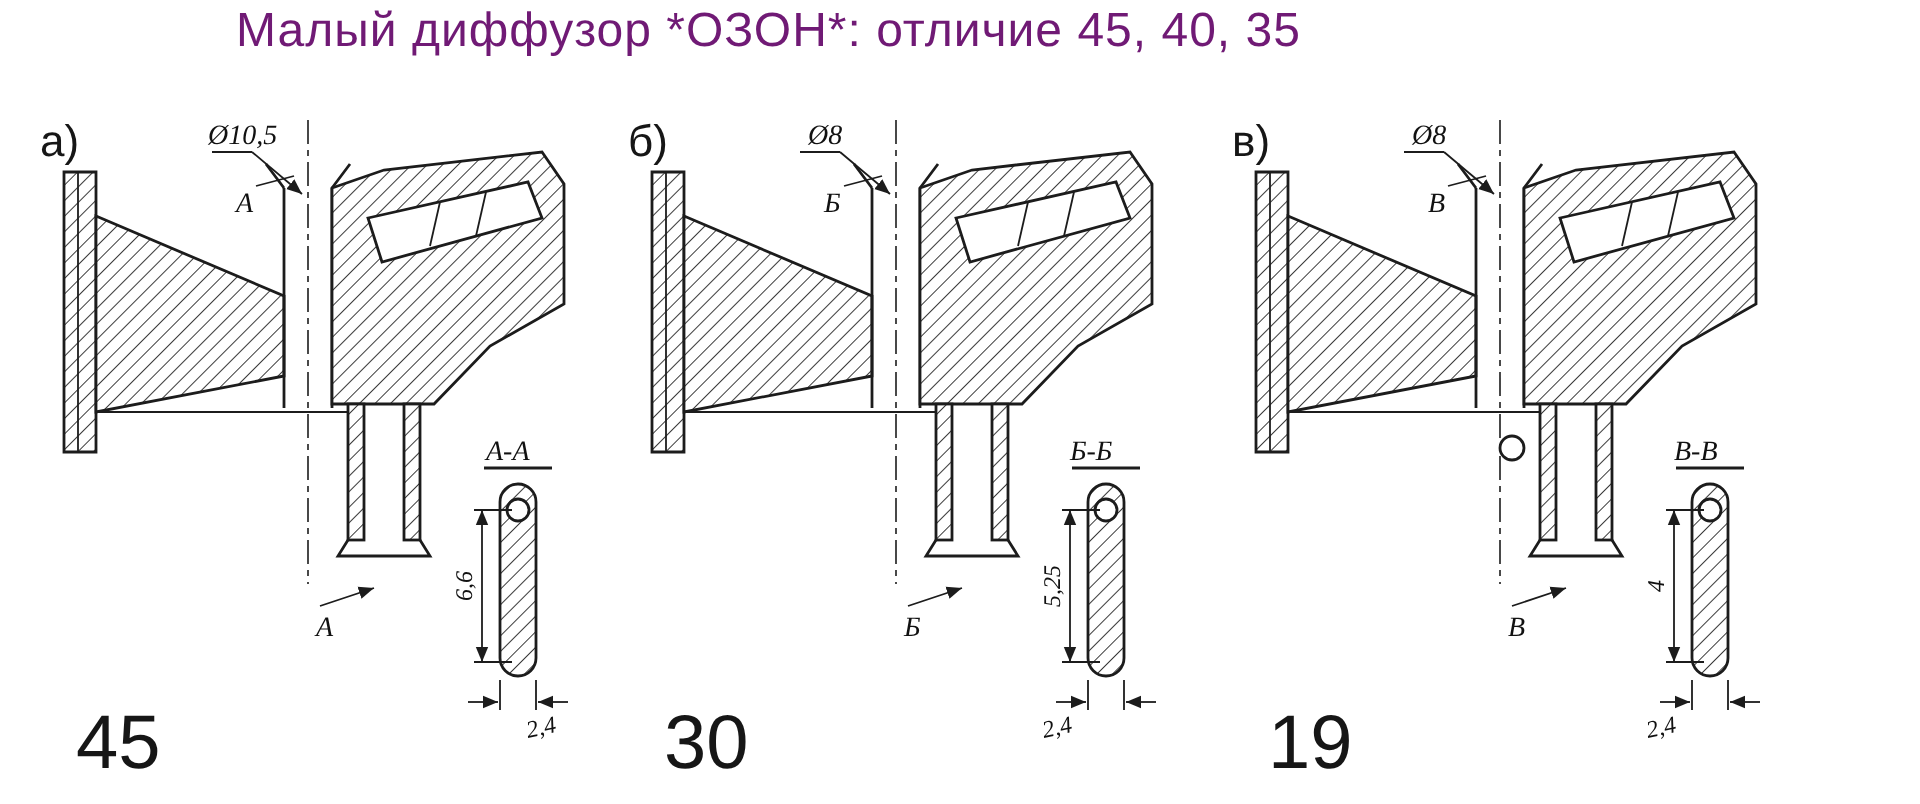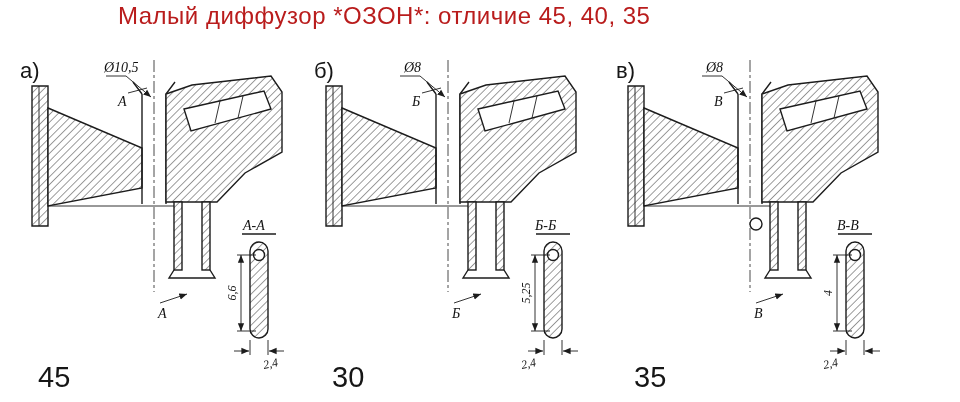--- a/index.html
+++ b/index.html
@@ -1,21 +1,21 @@
 <!DOCTYPE html>
 <html><head>
 <meta charset="utf-8">
 <style>
   html,body{margin:0;padding:0;background:#fff;}
   #sheet{position:relative;width:960px;height:402px;background:#fff;overflow:hidden;
          font-family:"Liberation Sans",sans-serif;color:#111;}
-  #title{position:absolute;left:118px;top:2px;font-size:24px;letter-spacing:.5px;color:#b91c1c;}
+  #title{position:absolute;left:118px;top:2px;font-size:24px;letter-spacing:.5px;color:#701a75;}
   .panel{position:absolute;top:56px;width:300px;height:340px;}
   .panel-label{position:absolute;left:6px;top:2px;font-size:22px;color:#161616;z-index:2;}
-  .variant-number{position:absolute;left:24px;bottom:2px;font-size:29px;color:#161616;z-index:2;}
+  .variant-number{position:absolute;left:24px;bottom:2px;font-size:38px;color:#161616;z-index:2;}
   svg.drawing{position:absolute;left:0;top:0;width:300px;height:330px;}
   .ol{stroke:#1c1c1c;stroke-width:1.4;}
   .thin{stroke:#1c1c1c;stroke-width:0.9;}
   .cl{stroke:#1c1c1c;stroke-width:0.8;stroke-dasharray:12 3 3 3;fill:none;}
   text.dim{font-family:"Liberation Serif",serif;font-style:italic;font-size:14px;fill:#111;}
   text.sm{font-size:12px;}
   text.letter{font-family:"Liberation Serif",serif;font-style:italic;font-size:14px;fill:#111;}
 </style>
 </head>
 <body>
@@ -105,15 +105,15 @@
     <svg class="drawing" viewBox="0 0 300 330">
       <use href="#dbody"></use>
       <circle class="ol" fill="#ffffff" cx="146" cy="168" r="6"></circle>
       <text class="dim" x="96" y="16">Ø8</text>
       <text class="letter" x="104" y="50">В</text>
       <text class="letter" x="144" y="262">В</text>
       <text class="letter" x="227" y="174">В-В</text>
       <text class="dim sm" x="222" y="237" text-anchor="middle" transform="rotate(-90 222 237)">4</text>
       <text class="dim sm" x="214" y="313" transform="rotate(-12 214 313)">2,4</text>
     </svg>
-    <div class="variant-number">35</div>
+    <div class="variant-number">19</div>
   </div>
 </div>
 
 </body></html>

